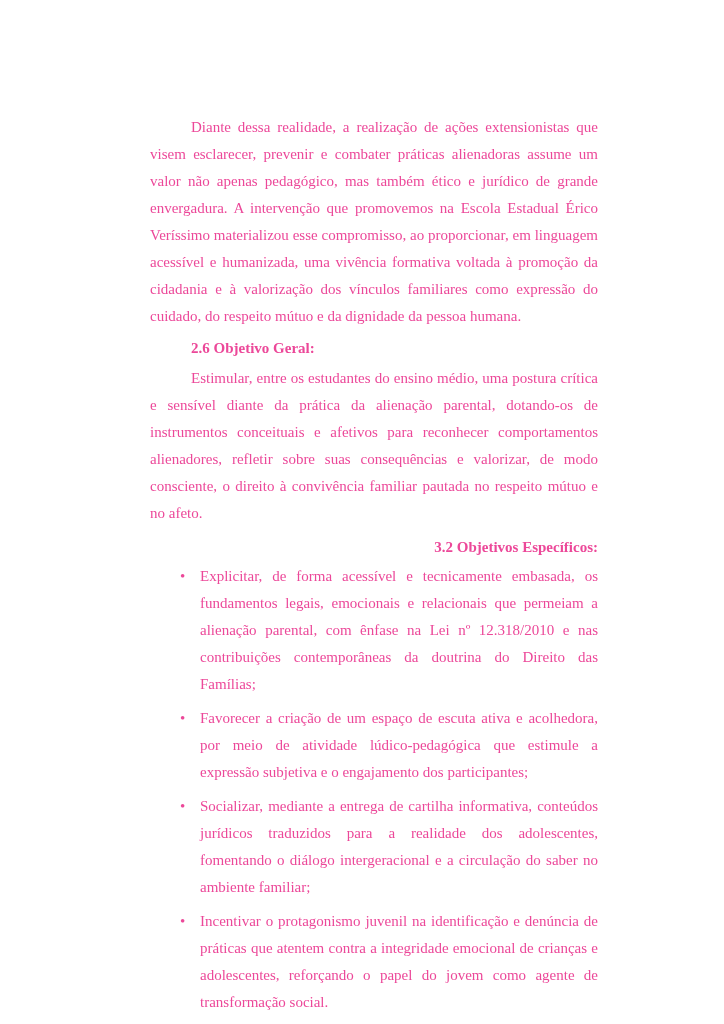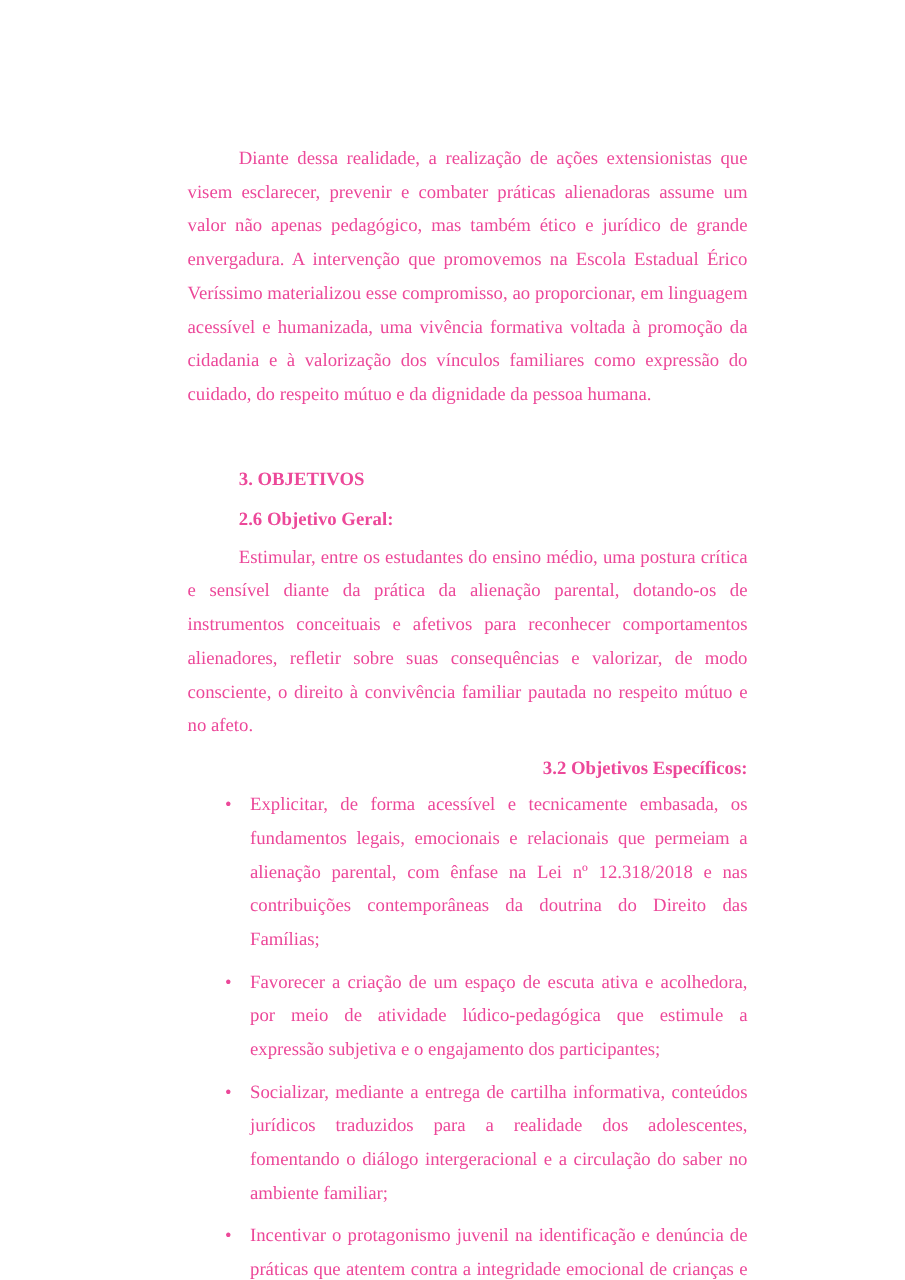--- a/index.html
+++ b/index.html
@@ -54,32 +54,31 @@
     top: 0;
   }
 </style>
 </head>
 <body>
 
 <div class="page">
 
   <p class="para">Diante dessa realidade, a realização de ações extensionistas que visem esclarecer, prevenir e combater práticas alienadoras assume um valor não apenas pedagógico, mas também ético e jurídico de grande envergadura. A intervenção que promovemos na Escola Estadual Érico Veríssimo materializou esse compromisso, ao proporcionar, em linguagem acessível e humanizada, uma vivência formativa voltada à promoção da cidadania e à valorização dos vínculos familiares como expressão do cuidado, do respeito mútuo e da dignidade da pessoa humana.</p>
 
-  <p class="heading heading-section">3. OBJETIVOS</p>
 
   <p class="heading heading-sub-1">2.6 Objetivo Geral:</p>
 
   <p class="para para-obj-geral">Estimular, entre os estudantes do ensino médio, uma postura crítica e sensível diante da prática da alienação parental, dotando-os de instrumentos conceituais e afetivos para reconhecer comportamentos alienadores, refletir sobre suas consequências e valorizar, de modo consciente, o direito à convivência familiar pautada no respeito mútuo e no afeto.</p>
 
   <p class="heading heading-sub-2">3.2 Objetivos Específicos:</p>
 
   <ul class="bullet-list">
     <li>
       <span class="bullet-marker">•</span>
-      <span>Explicitar, de forma acessível e tecnicamente embasada, os fundamentos legais, emocionais e relacionais que permeiam a alienação parental, com ênfase na Lei nº 12.318/2018 e nas contribuições contemporâneas da doutrina do Direito das Famílias;</span>
+      <span>Explicitar, de forma acessível e tecnicamente embasada, os fundamentos legais, emocionais e relacionais que permeiam a alienação parental, com ênfase na Lei nº 12.318/2010 e nas contribuições contemporâneas da doutrina do Direito das Famílias;</span>
     </li>
     <li>
       <span class="bullet-marker">•</span>
       <span>Favorecer a criação de um espaço de escuta ativa e acolhedora, por meio de atividade lúdico-pedagógica que estimule a expressão subjetiva e o engajamento dos participantes;</span>
     </li>
     <li>
       <span class="bullet-marker">•</span>
       <span>Socializar, mediante a entrega de cartilha informativa, conteúdos jurídicos traduzidos para a realidade dos adolescentes, fomentando o diálogo intergeracional e a circulação do saber no ambiente familiar;</span>
     </li>
     <li>

